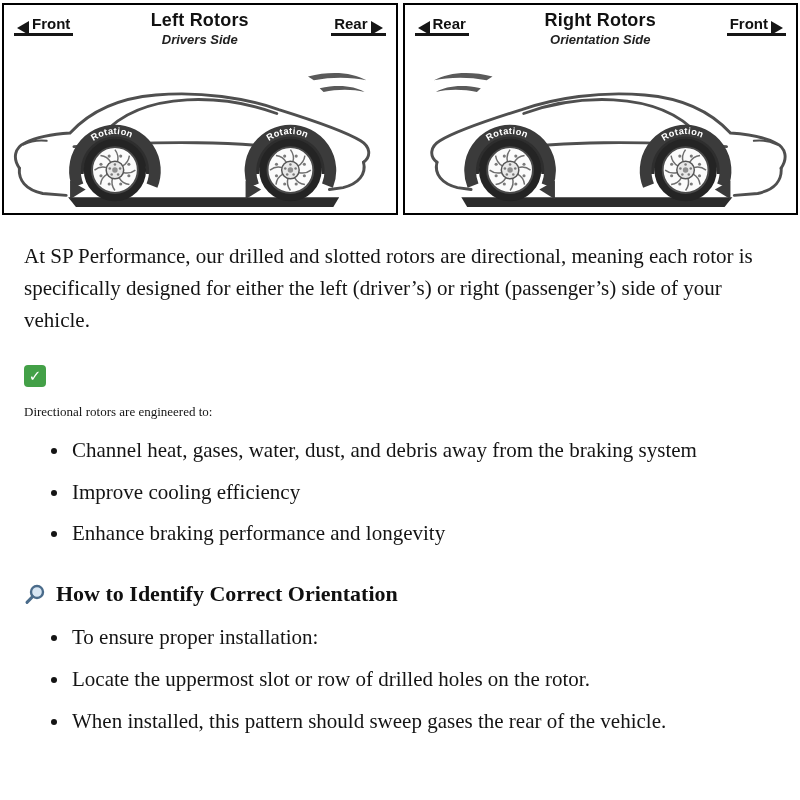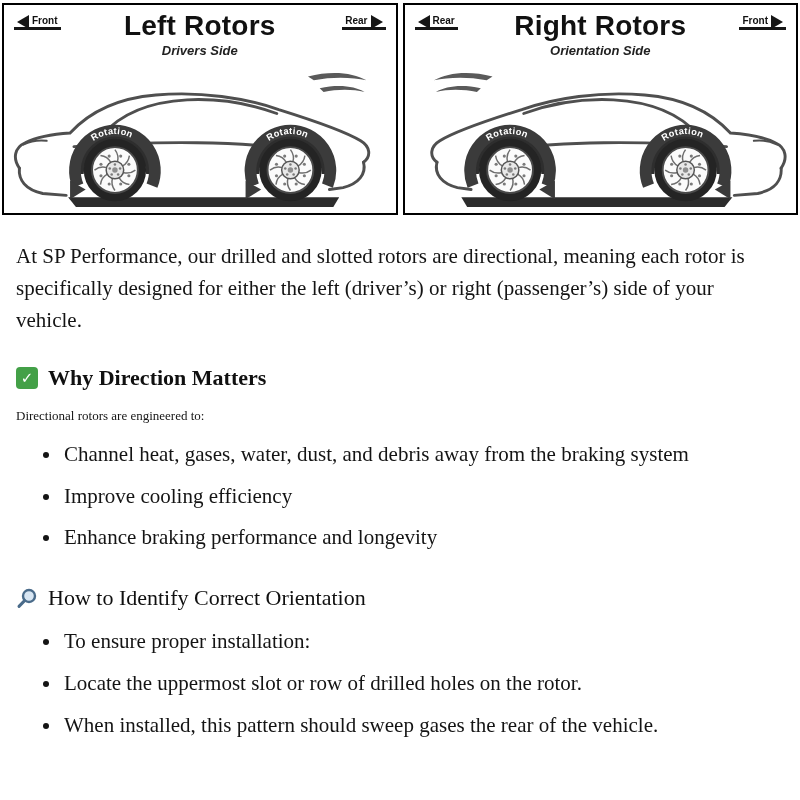--- a/index.html
+++ b/index.html
@@ -4,41 +4,41 @@
 <style>
   * { margin:0; padding:0; box-sizing:border-box; }
   html,body { background:#fff; }
   body { width:800px; font-family:"Liberation Serif", serif; color:#141414; }
 
   
   .diagram-row { display:flex; gap:5px; padding:3px 2px 4px 2px; }
   .panel { flex:1; border:2px solid #000; height:212px; position:relative; background:#fff; overflow:hidden; }
   .panel-header { position:relative; height:50px; }
   .panel-title-wrap { text-align:center; padding-top:5px; font-family:"Liberation Sans", sans-serif; }
-  .panel-title { font-size:28px; font-weight:bold; letter-spacing:.2px; color:#111; }
+  .panel-title { font-size:18px; font-weight:bold; letter-spacing:.2px; color:#111; }
   .panel-sub { font-size:13px; font-weight:bold; font-style:italic; color:#222; margin-top:1px; }
-  .dir { position:absolute; top:10px; display:flex; align-items:flex-start;
+  .dir { position:absolute; top:10px; display:flex; align-items:center;
          border-bottom:3px solid #161616; font-family:"Liberation Sans", sans-serif;
-         font-weight:bold; font-size:10px; color:#111; padding:0 3px 1px 3px; }
+         font-weight:bold; font-size:15px; color:#111; padding:0 3px 1px 3px; }
   .dir.left-pos { left:10px; } .dir.right-pos { right:10px; }
   .tri { width:0; height:0; border-top:7px solid transparent; border-bottom:7px solid transparent; }
   .tri.t-left  { border-right:12px solid #161616; margin-bottom:-9px; margin-right:3px; }
   .tri.t-right { border-left:12px solid #161616; margin-bottom:-9px; margin-left:3px; }
   .car-svg { display:block; width:100%; height:156px; }
   .ln { stroke:#4f4f4f; stroke-width:3; fill:none; stroke-linecap:round; }
   .ln.thin { stroke-width:2; }
   .rot-text { font-family:"Liberation Sans", sans-serif; font-size:9.5px; font-weight:bold;
               fill:#fff; letter-spacing:.8px; }
 
   
-  .content { padding:12px 30px 10px 16px; }
+  .content { padding:12px 30px 10px 24px; }
   .intro { font-size:21px; line-height:1.52; margin:10px 0 6px; max-width:756px; }
   .sec-heading { display:flex; align-items:center; gap:10px; font-size:22px; font-weight:bold;
                  margin:28px 0 4px; color:#101010; }
-  .sec-heading.regular { font-weight:normal; margin-top:32px; }
+  .sec-heading.regular { font-weight:bold; margin-top:32px; }
   .check-icon { width:22px; height:22px; background:#43a047; border-radius:4px; color:#fff;
                 font-size:15px; font-weight:bold; display:flex; align-items:center;
                 justify-content:center; font-family:"DejaVu Sans", sans-serif; flex:0 0 auto; }
   .mag-icon { flex:0 0 auto; display:block; }
   .lead { font-size:13px; margin:17px 0 4px; }
   ul.bullets { list-style:disc; margin:16px 0 8px 0; padding-left:46px; font-size:21px; line-height:1.42; }
   ul.bullets li { margin:10px 0 12px; padding-left:2px; max-width:696px; }
 </style>
 </head>
 <body>
@@ -160,21 +160,20 @@
     </svg>
   </div>
 </div>
 
 <div class="content">
 
   <p class="intro">At SP Performance, our drilled and slotted rotors are directional, meaning each rotor is specifically designed for either the left (driver’s) or right (passenger’s) side of your vehicle.</p>
 
   <div class="sec-heading">
     <span class="check-icon">✓</span>
-    <span>Why Direction Matters</span>
   </div>
 
   <p class="lead">Directional rotors are engineered to:</p>
 
   <ul class="bullets">
     <li>Channel heat, gases, water, dust, and debris away from the braking system</li>
     <li>Improve cooling efficiency</li>
     <li>Enhance braking performance and longevity</li>
   </ul>
 

